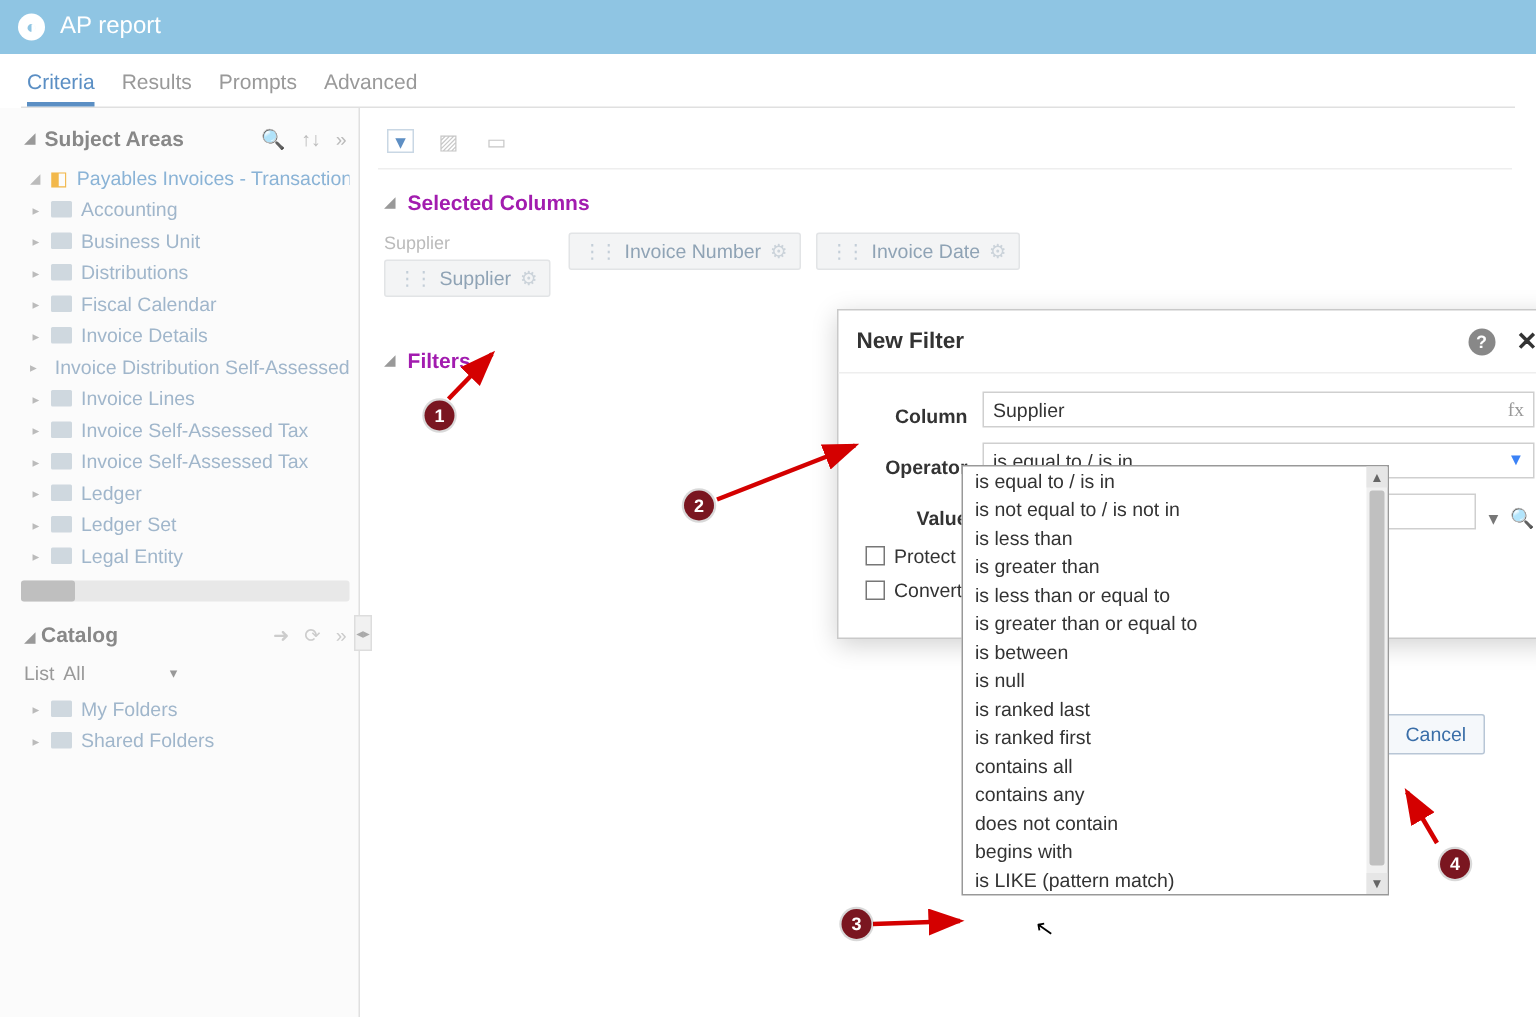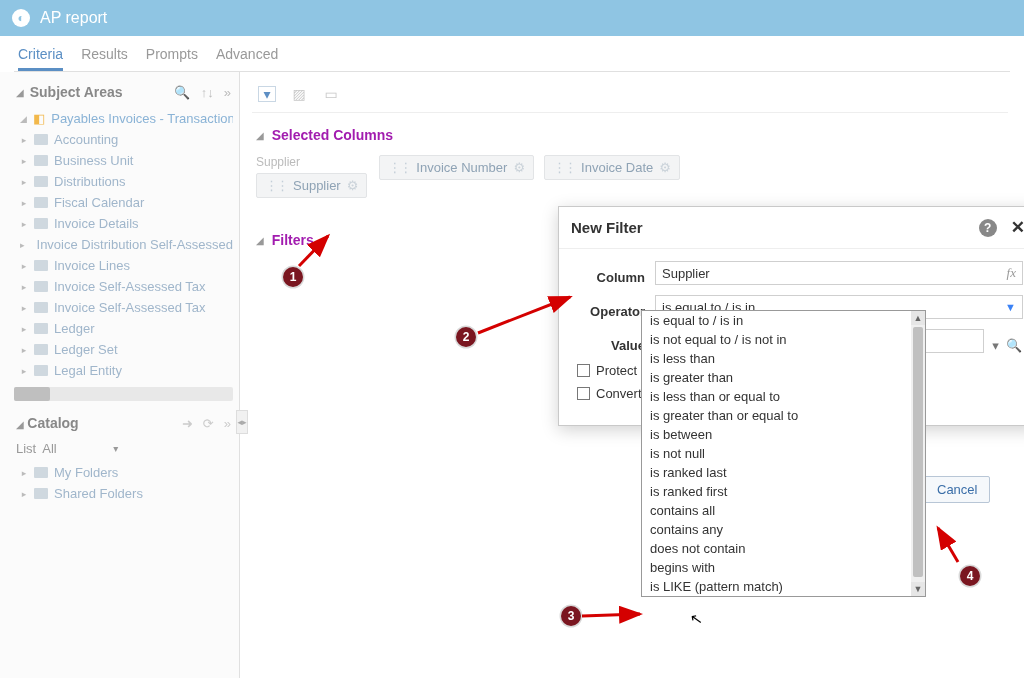--- a/index.html
+++ b/index.html
@@ -144,21 +144,21 @@
     display:flex; align-items:center; justify-content:center; font-size:12px; font-weight:bold;
   }
   .close-icon { font-size:17px; font-weight:bold; cursor:pointer; }
   .dialog-body { padding:12px 14px 16px 14px; }
   .form-row { display:flex; align-items:flex-end; margin-bottom:10px; }
   .form-label { width:72px; text-align:right; font-weight:bold; margin-right:10px; font-size:13px; }
   .form-input {
     flex:1; border:1px solid #cfcfcf; height:24px; padding:2px 6px; font-size:13px;
     display:flex; align-items:center; justify-content:space-between; background:#fff;
   }
-  .fx { color:#999; font-style:italic; margin-left:6px; font-family:serif; }
+  .fx { color:#999; margin-left:6px; font-family:serif; }
   .operator-arrow { color:#3b82f6; font-size:11px; }
   .value-row .search-icons { display:flex; gap:8px; margin-left:8px; color:#777; }
   .checks { margin-top:8px; margin-left:4px; }
   .check-row { display:flex; align-items:center; gap:6px; margin-bottom:8px; font-size:13px; color:#333; }
   .checkbox { width:13px; height:13px; border:1px solid #777; background:#fff; }
 
   
   .dropdown {
     position:absolute;
     left:641px; top:310px;
@@ -452,21 +452,21 @@
 <div class="dropdown">
   <div class="dd-inner" id="dd-inner">
 
     <div class="dd-item">is equal to / is in</div>
       <div class="dd-item">is not equal to / is not in</div>
       <div class="dd-item">is less than</div>
       <div class="dd-item">is greater than</div>
       <div class="dd-item">is less than or equal to</div>
       <div class="dd-item">is greater than or equal to</div>
       <div class="dd-item">is between</div>
-      <div class="dd-item">is not null</div>
+      <div class="dd-item">is null</div>
       <div class="dd-item">is ranked last</div>
       <div class="dd-item">is ranked first</div>
       <div class="dd-item">contains all</div>
       <div class="dd-item">contains any</div>
       <div class="dd-item">does not contain</div>
       <div class="dd-item">begins with</div>
       <div class="dd-item">is LIKE (pattern match)</div>
       <div class="dd-scroll">
       <div class="ar top">▲</div>
       <div class="th" style="top:16px; height:250px;"></div>

